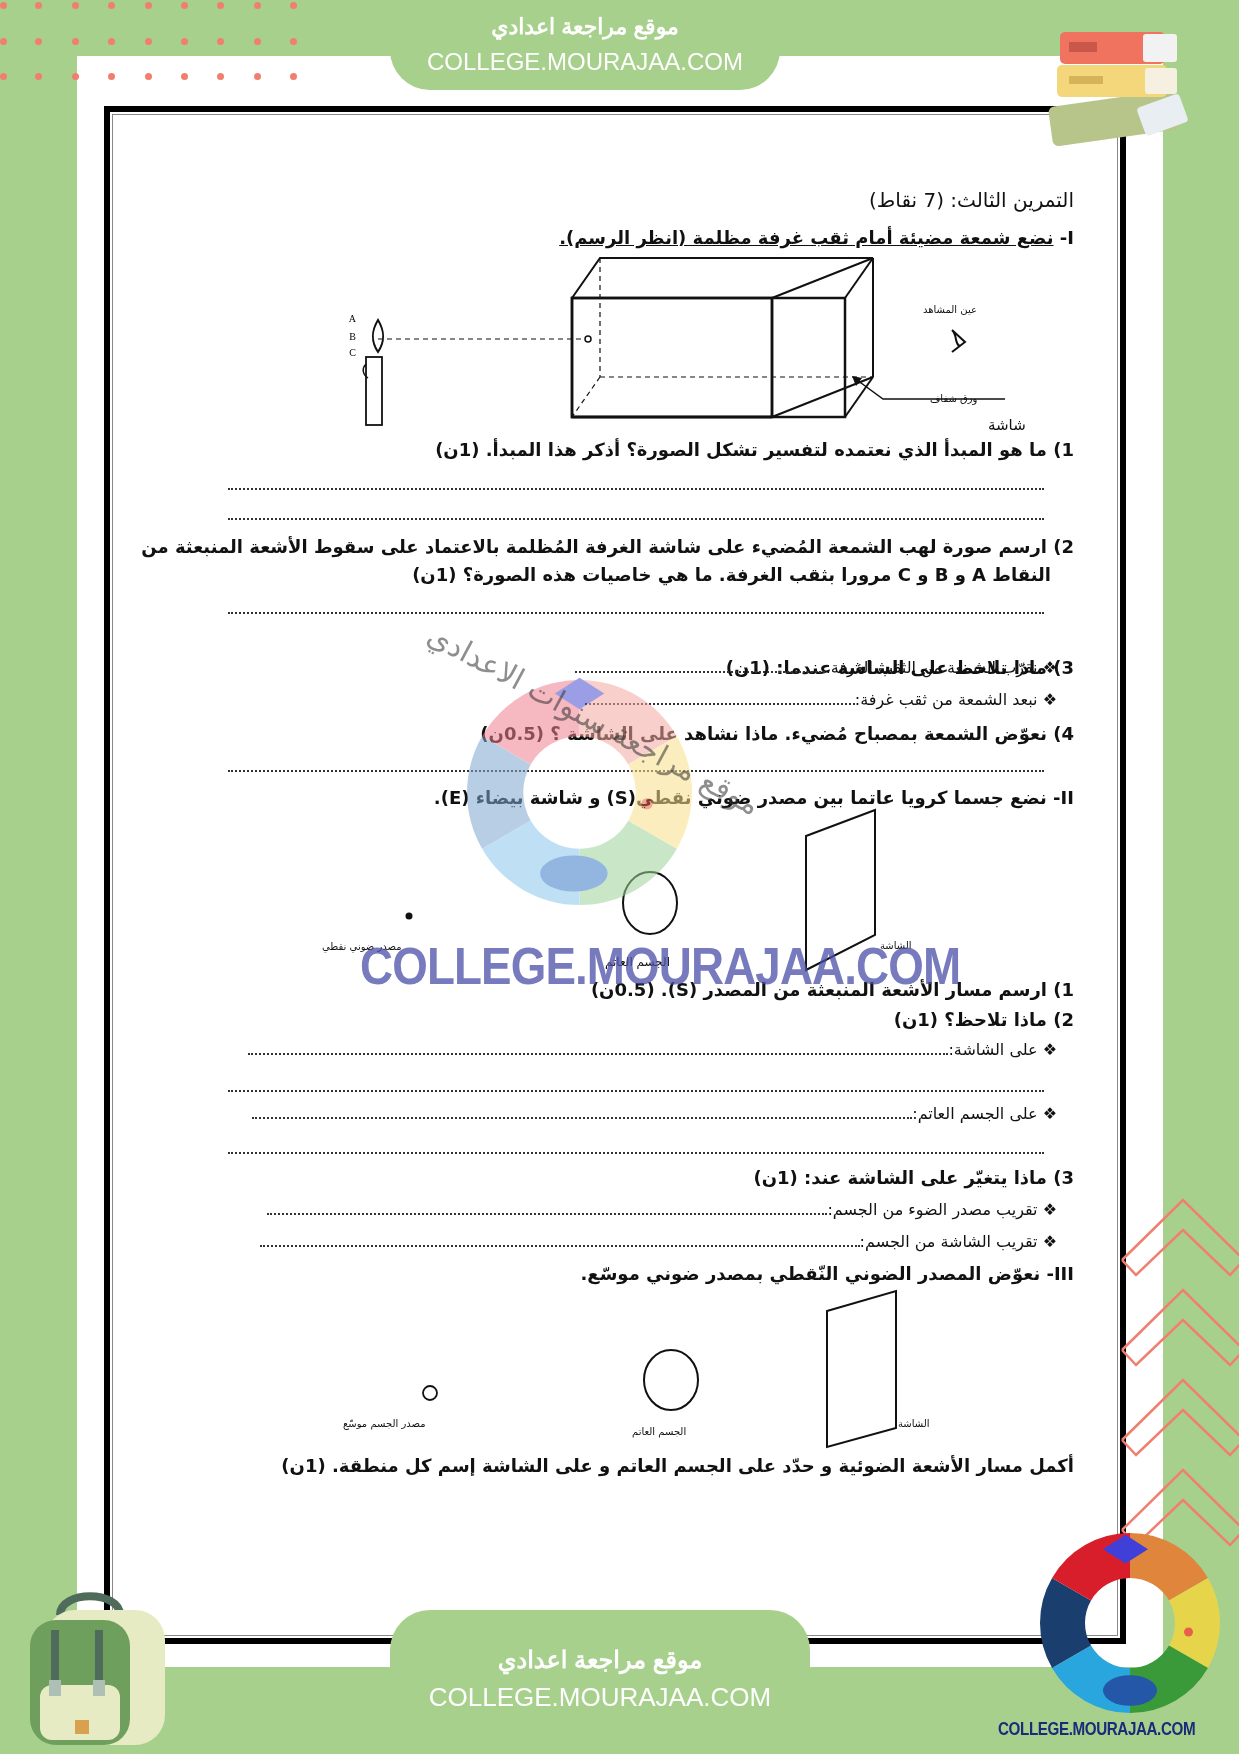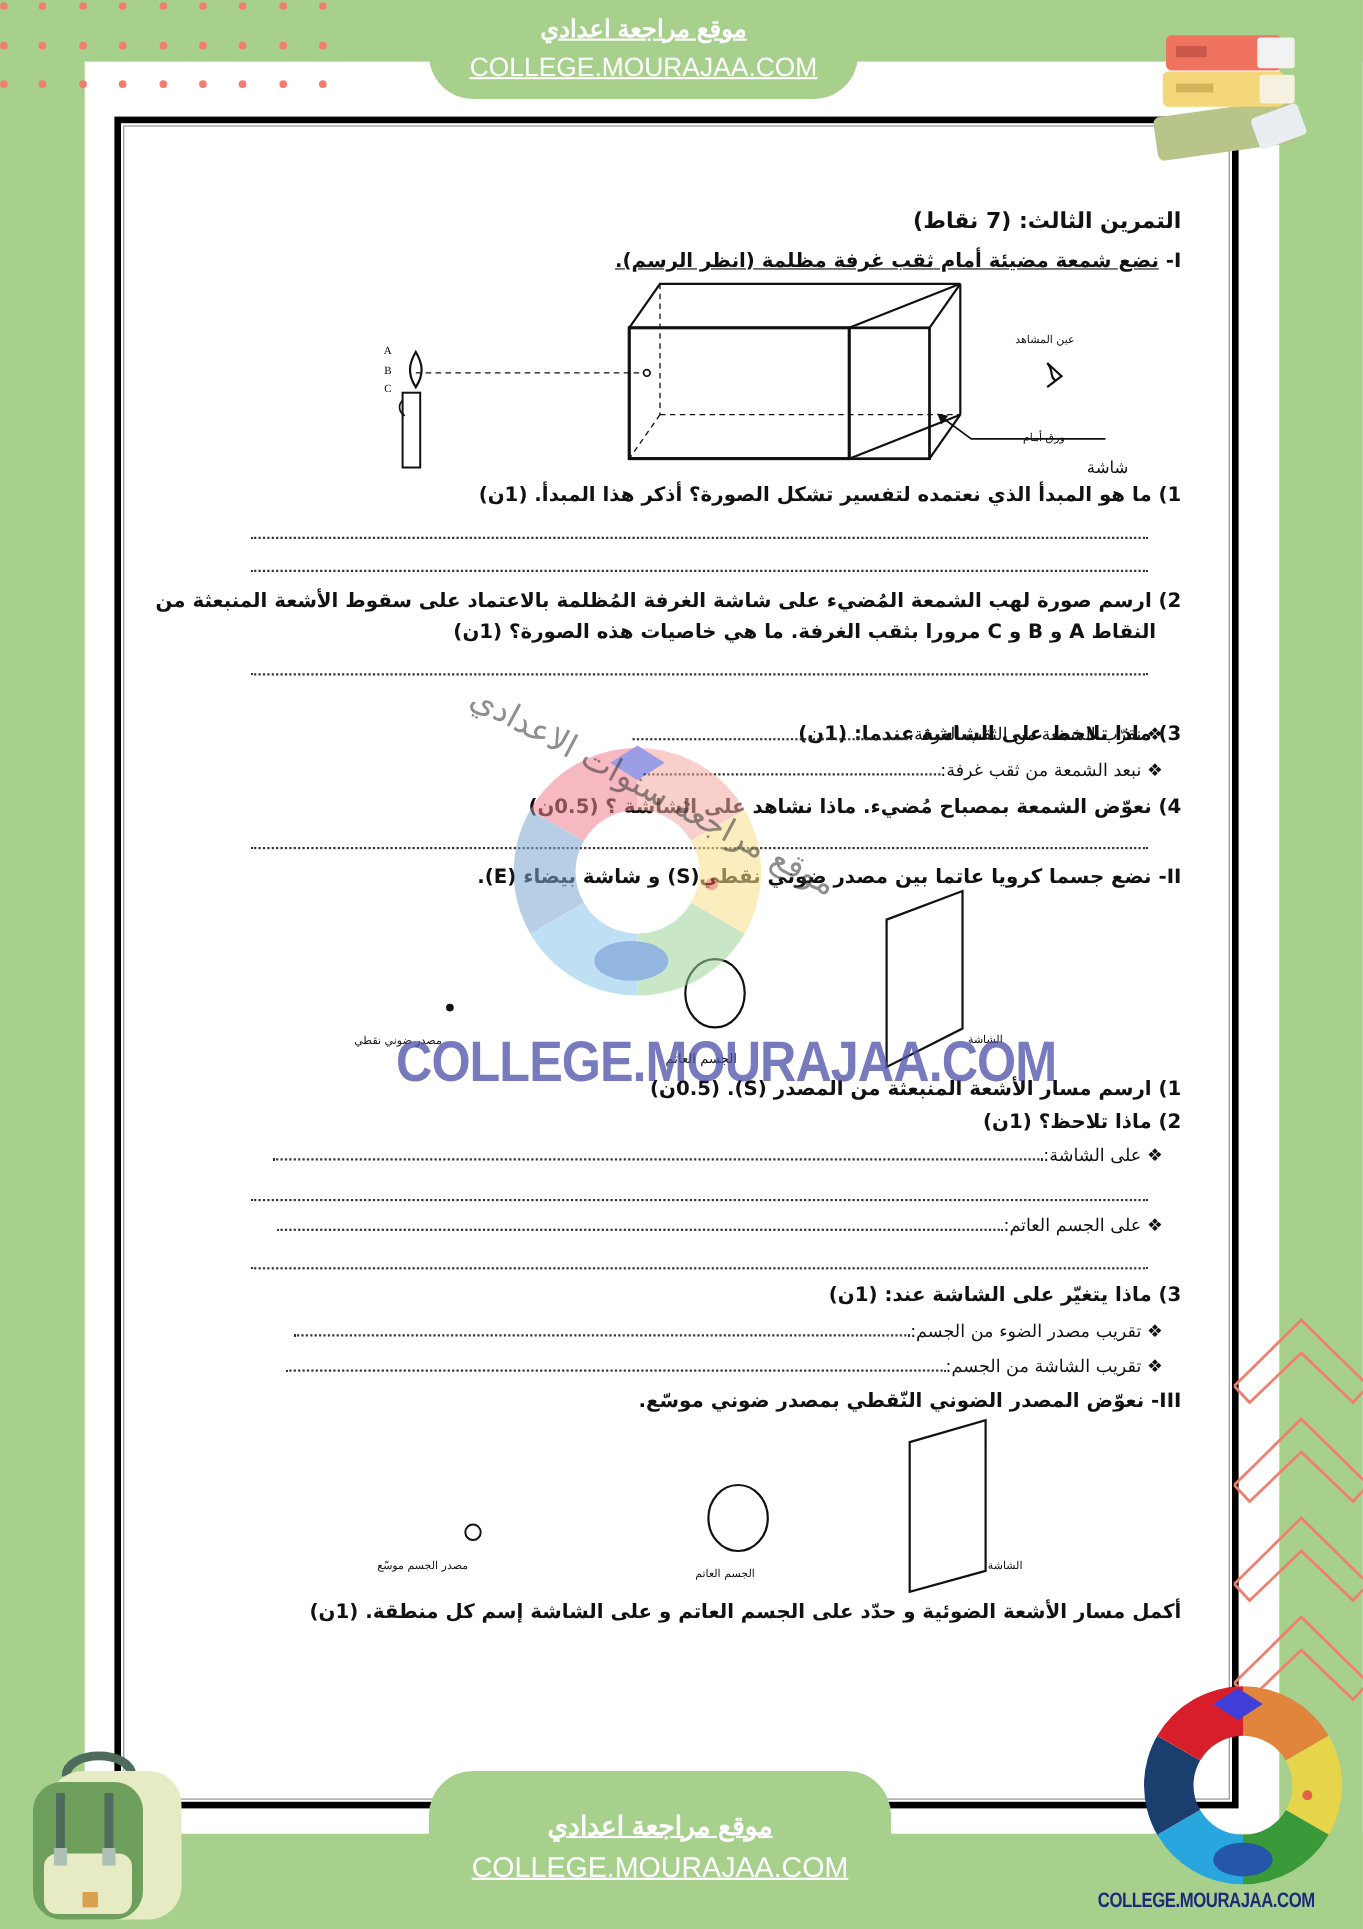--- a/index.html
+++ b/index.html
@@ -9,35 +9,35 @@
   
   .bg-top { position: absolute; left: 0; top: 0; width: 1239px; height: 56px; background: #a8d08d; }
   .bg-left { position: absolute; left: 0; top: 0; width: 77px; height: 1754px; background: #a8d08d; }
   .bg-right { position: absolute; left: 1163px; top: 0; width: 76px; height: 1754px; background: #a8d08d; }
   .bg-bottom { position: absolute; left: 0; top: 1667px; width: 1239px; height: 87px; background: #a8d08d; }
   .dots { position: absolute; left: 0; top: 0; width: 300px; height: 90px; }
   .dot { position: absolute; width: 7px; height: 7px; border-radius: 50%; background: #f07f6f; }
 
   .tab-top { position: absolute; left: 390px; top: 0; width: 390px; height: 90px; background: #a8d08d; border-radius: 0 0 40px 40px; }
   .tab-bottom { position: absolute; left: 390px; top: 1610px; width: 420px; height: 144px; background: #a8d08d; border-radius: 40px 40px 0 0; }
-  .tab-text { position: absolute; width: 100%; text-align: center; color: #ffffff; font-family: "Liberation Sans Narrow", "Liberation Sans", sans-serif; text-decoration: underline; text-decoration-thickness: 2px; }
+  .tab-text { position: absolute; width: 100%; text-align: center; color: #ffffff; font-family: "Liberation Sans Narrow", "Liberation Sans", sans-serif; text-decoration-thickness: 2px; }
   .tab-top .t1 { top: 14px; font-size: 22px; font-weight: bold; }
   .tab-top .t2 { top: 48px; font-size: 24px; letter-spacing: 0px; }
   .tab-bottom .t1 { top: 36px; font-size: 24px; font-weight: bold; }
   .tab-bottom .t2 { top: 72px; font-size: 26px; }
 
   
   .frame { position: absolute; left: 104px; top: 106px; width: 1022px; height: 1538px; border: 6px solid #000; background: #fff; }
   .frame::after { content: ""; position: absolute; left: 2px; top: 2px; right: 2px; bottom: 2px; border: 1px solid #888; }
 
   
   .doc { position: absolute; left: 0; top: 0; width: 1239px; height: 1754px; direction: rtl; }
   .line { position: absolute; right: 165px; white-space: nowrap; font-family: "DejaVu Sans", sans-serif; font-size: 18px; line-height: 24px; }
   .b { font-weight: bold; }
-  .title { font-size: 20px; font-weight: bold; }
+  .title { font-size: 20px; font-weight: normal; }
   .u { text-decoration: underline; }
   .dots-line { position: absolute; left: 228px; right: 195px; border-bottom: 2px dotted #333; height: 2px; }
   .fill { display: inline-block; border-bottom: 2px dotted #333; height: 14px; vertical-align: baseline; }
   .lbl { position: absolute; font-size: 10px; white-space: nowrap; direction: rtl; }
 
   svg { position: absolute; overflow: visible; }
 
   
   .wm-ring { position: absolute; left: 467px; top: 680px; width: 225px; height: 225px; opacity: 0.55; }
   .wm-text { position: absolute; left: 360px; top: 936px; font-family: "Liberation Sans Narrow", "Liberation Sans", sans-serif; font-weight: bold; font-size: 52px; color: #4a4fa8; opacity: 0.75; letter-spacing: -1px; direction: ltr; transform: scaleX(0.88); transform-origin: left; }
@@ -143,21 +143,21 @@
     <text x="356" y="322" font-size="10" font-family="Liberation Serif, serif">A</text>
     <text x="356" y="340" font-size="10" font-family="Liberation Serif, serif">B</text>
     <text x="356" y="356" font-size="10" font-family="Liberation Serif, serif">C</text>
 
     <path d="M952,330 L965,342 L952,352 M952,330 C958,336 954,344 960,346" fill="none" stroke="#111" stroke-width="2"></path>
 
     <polyline points="1005,399 883,399 857,380" fill="none" stroke="#111" stroke-width="1.5"></polyline>
     <polygon points="852,376 862,378 856,386" fill="#111"></polygon>
   </svg>
   <div class="lbl" style="left:923px; top:304px;">عين المشاهد</div>
-  <div class="lbl" style="left:930px; top:393px;">ورق أمام</div>
+  <div class="lbl" style="left:930px; top:393px;">ورق شفاف</div>
   <div class="lbl" style="left:988px; top:416px; font-size:15px;">شاشة</div>
 
   <div class="line b" style="top:438px;">1) ما هو المبدأ الذي نعتمده لتفسير تشكل الصورة؟ أذكر هذا المبدأ. (1ن)</div>
   <div class="dots-line" style="top:488px;"></div>
   <div class="dots-line" style="top:518px;"></div>
 
   <div class="line b" style="top:535px;">2) ارسم صورة لهب الشمعة المُضيء على شاشة الغرفة المُظلمة بالاعتماد على سقوط الأشعة المنبعثة من</div>
   <div class="line b" style="top:563px; right:188px;">النقاط A و B و C مرورا بثقب الغرفة. ما هي خاصيات هذه الصورة؟ (1ن)</div>
   <div class="dots-line" style="top:612px;"></div>
 

